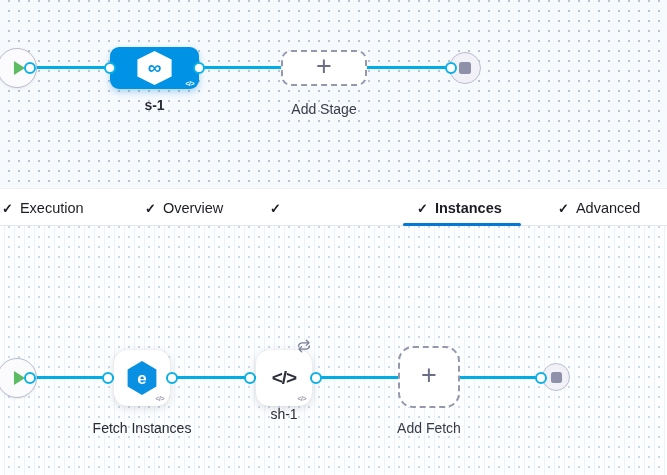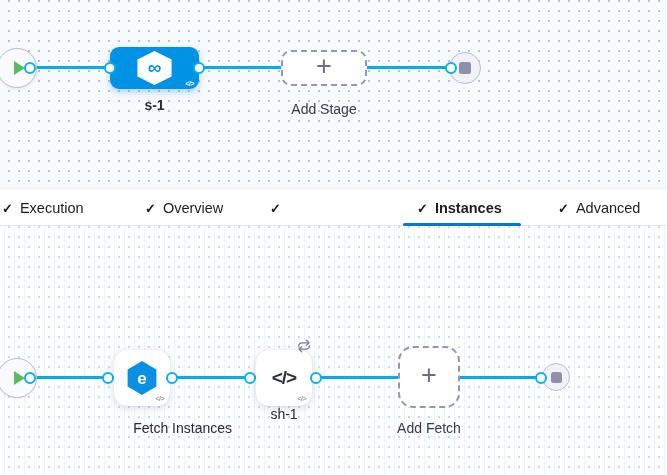--- a/index.html
+++ b/index.html
@@ -166,21 +166,21 @@
   <div class="dot-ring" style="left:244px; top:146px;"></div>
   <div class="dot-ring" style="left:310px; top:146px;"></div>
   <div class="dot-ring" style="left:535px; top:146px;"></div>
 
   <div class="step-card" style="left:114px; top:124px;">
     <div class="ehex">
       <span>e</span>
     </div>
     <span class="mini-code-gray">&lt;/&gt;</span>
   </div>
-  <div class="node-label" style="left:52px; width:180px; top:194px;text-align:right;">Fetch Instances</div>
+  <div class="node-label" style="left:52px; width:180px; top:194px;">Fetch Instances</div>
 
   <div class="step-card" style="left:256px; top:124px;">
     <span class="code-glyph">&lt;/&gt;</span>
     <span class="mini-code-gray">&lt;/&gt;</span>
   </div>
   <svg class="loop-icon" width="18" height="16" viewBox="0 0 20 17">
     <g fill="none" stroke="#7d8095" stroke-width="1.5" stroke-linecap="round" stroke-linejoin="round">
       <path d="M4 8.5a4 3.5 0 0 1 4-3.5h7"></path>
       <path d="M12.6 2.2 15.5 5 12.6 7.8"></path>
       <path d="M16 8.5a4 3.5 0 0 1-4 3.5H5"></path>

